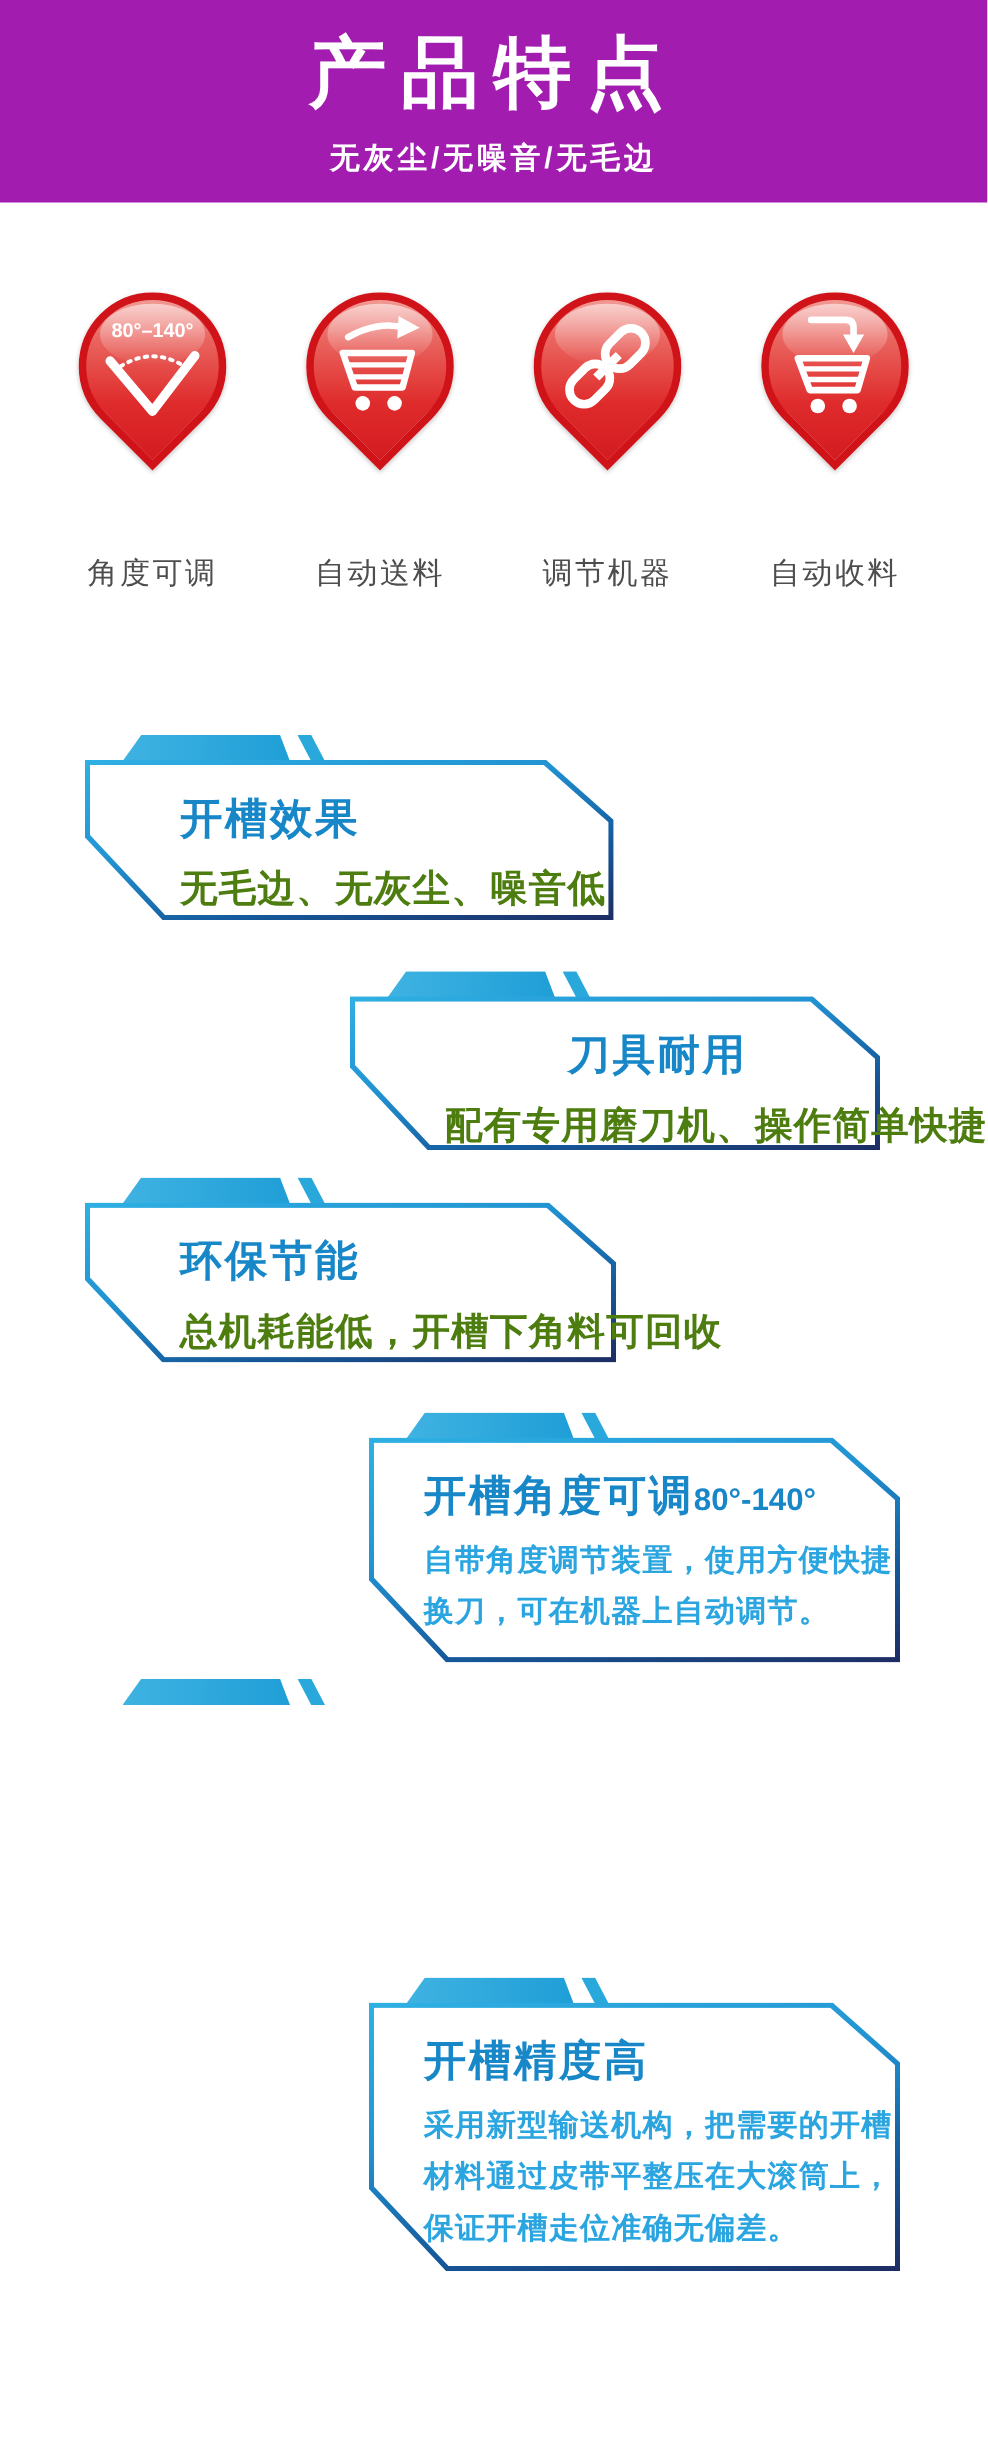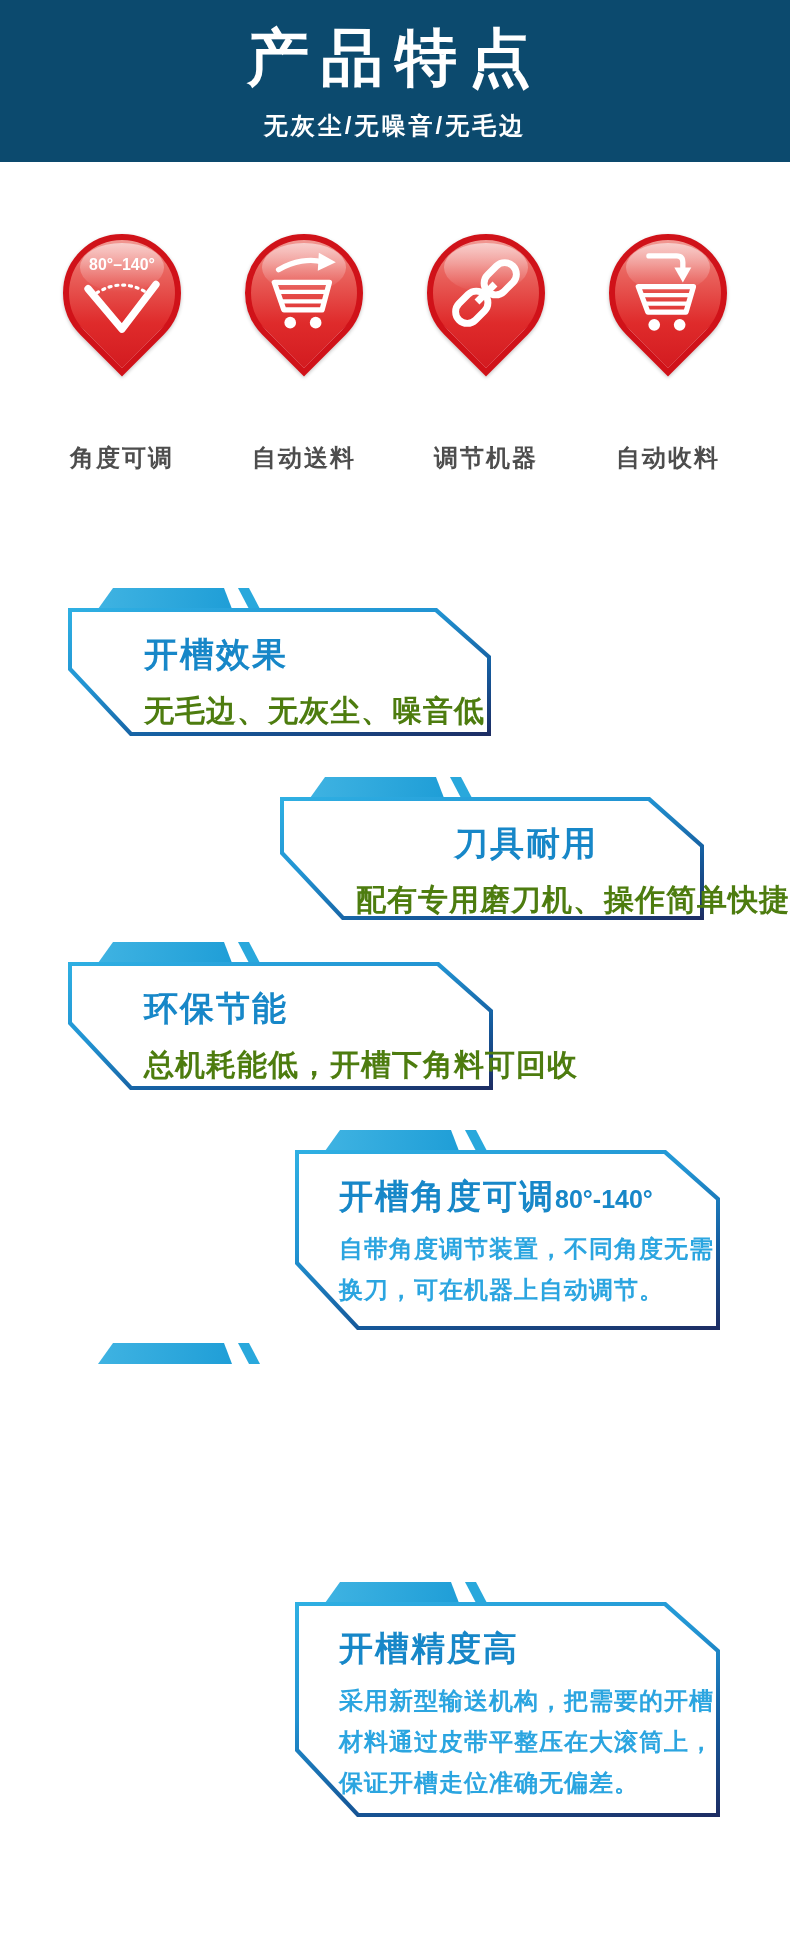--- a/index.html
+++ b/index.html
@@ -7,21 +7,21 @@
   body {
     width: 790px; height: 1958px; position: relative;
     background: #ffffff;
     font-family: "Liberation Sans", "DejaVu Sans", sans-serif;
     overflow: hidden;
   }
 
   
   .header {
     position: absolute; left: 0; top: 0; width: 790px; height: 162px;
-    background: #0c4a6e; color: #ffffff; text-align: center;
+    background: #a21caf; color: #ffffff; text-align: center;
   }
   .header-title {
     padding-top: 16px; font-size: 62px; font-weight: 900;
     letter-spacing: 12px;
   }
   .header-subtitle {
     margin-top: 10px; font-size: 24px; font-weight: 600; letter-spacing: 3px;
   }
 
   
@@ -41,21 +41,21 @@
     box-shadow: 1px 1px 4px rgba(0,0,0,0.25);
   }
   .pin-upright { position: absolute; inset: 0; transform: rotate(-45deg); }
   .pin-upright::before {
     content: ""; position: absolute; left: 10%; top: 3%; width: 80%; height: 46%;
     border-radius: 50%;
     background: linear-gradient(rgba(255,255,255,0.55), rgba(255,255,255,0));
   }
   .pin-svg { position: absolute; inset: 0; width: 100%; height: 100%; }
   .feature-label {
-    margin-top: 10px; font-size: 24px; font-weight: 700;
+    margin-top: 10px; font-size: 24px; font-weight: 400;
     color: #4d4d4d; letter-spacing: 2px;
   }
 
   
   .card { position: absolute; text-decoration: underline; }
   .card-tab { position: absolute; top: 0; left: 30px; width: 166px; height: 21px; }
   .tab-main {
     position: absolute; left: 0; top: 0; width: 134px; height: 100%;
     background: linear-gradient(95deg, #3fb3e2, #1f9ed7);
     clip-path: polygon(15px 0, 126px 0, 134px 100%, 0 100%);
@@ -223,21 +223,21 @@
   <div class="card-tab">
       <div class="tab-main"></div>
       <div class="tab-slice"></div>
     </div>
   <div class="card-body">
     <div class="card-border"></div>
     <div class="card-inner"></div>
     <div class="card-text pad-sm">
       <div class="card-title"><span>开槽角度可调</span><span class="title-suffix">80°-140°</span></div>
       <div class="card-lines">
-        <div class="card-line">自带角度调节装置，不同角度无需</div>
+        <div class="card-line">自带角度调节装置，使用方便快捷</div>
         <div class="card-line">换刀，可在机器上自动调节。</div>
       </div>
     </div>
   </div>
 </div>
 
 <div class="card" style="left:68px; top:1343px; width:430px; height:195px;">
   <div class="card-tab">
       <div class="tab-main"></div>
       <div class="tab-slice"></div>

